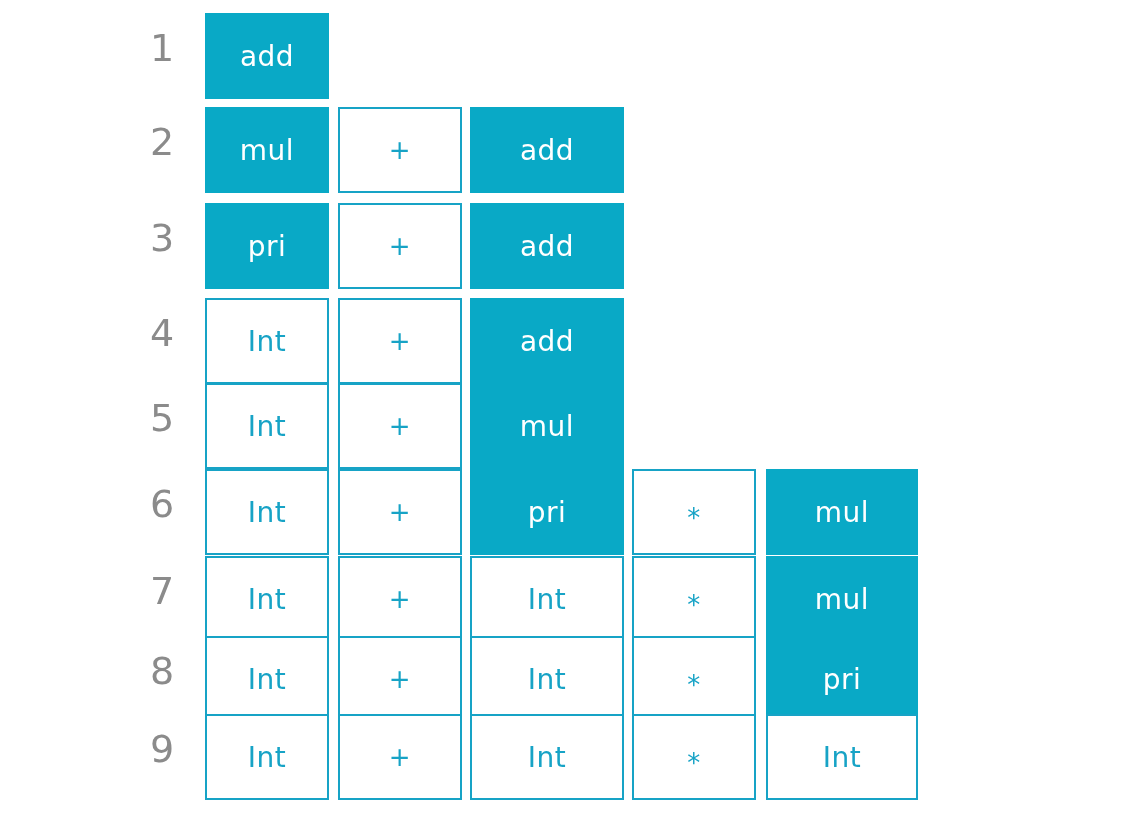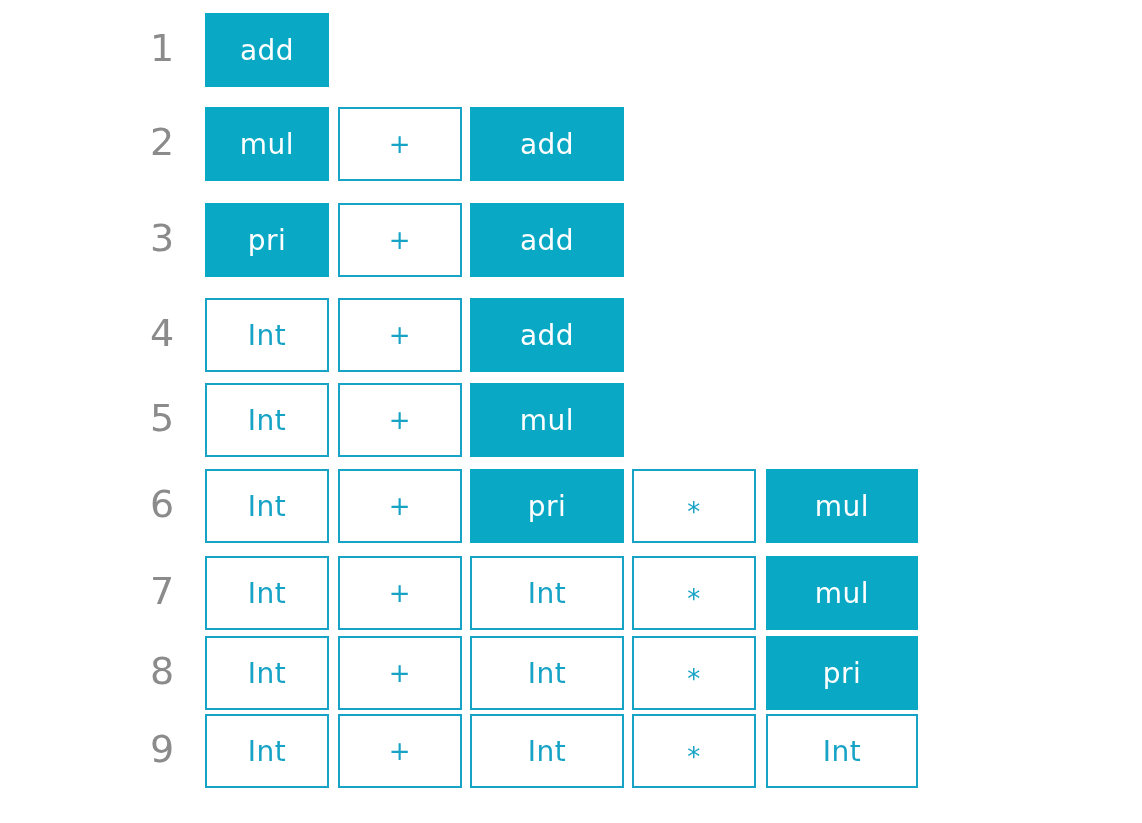--- a/index.html
+++ b/index.html
@@ -32,21 +32,21 @@
     top: 50%;
     transform: translateY(-50%);
     text-align: center;
     font-size: 38px;
     color: var(--num, #8b8b8b);
     user-select: none;
   }
   .cell {
     position: absolute;
     top: 0;
-    height: 74px;
+    height: 86px;
     box-sizing: border-box;
     display: flex;
     align-items: center;
     justify-content: center;
     font-size: 28px;
     letter-spacing: 0.5px;
   }
   .cell.filled {
     background: var(--fill, #09a9c6);
     color: var(--onfill, #ffffff);

